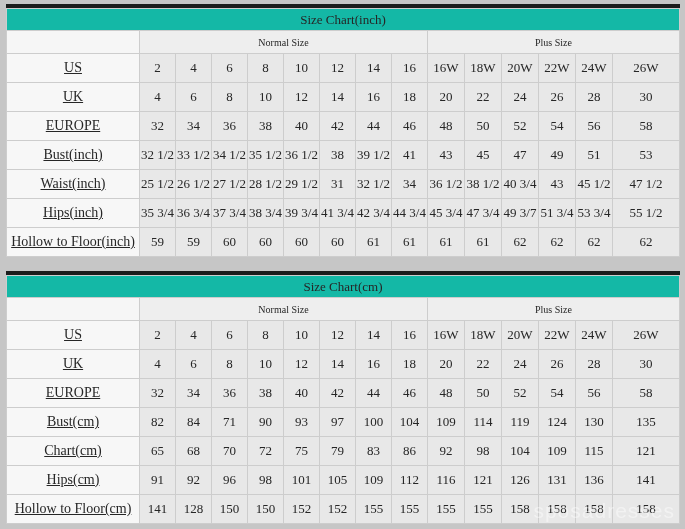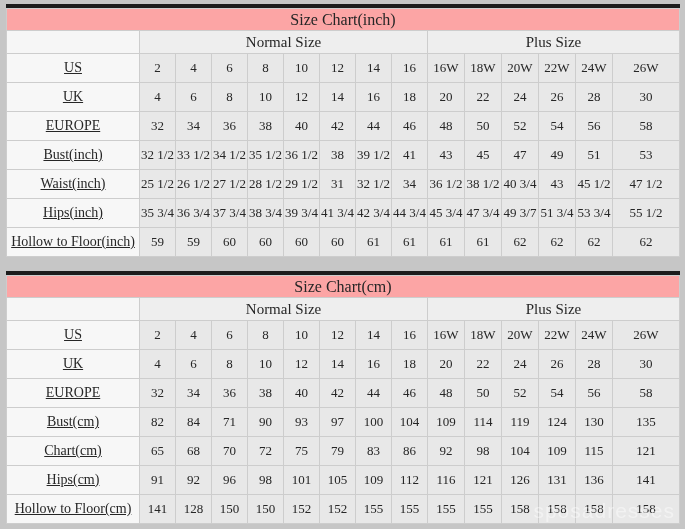--- a/index.html
+++ b/index.html
@@ -37,27 +37,27 @@
     border: 1px solid #cdcdcd;
     text-align: center;
     vertical-align: middle;
     padding: 0 1px;
     font-weight: normal;
     overflow: hidden;
     white-space: nowrap;
   }
   tr.title-row th {
     height: 21px;
-    background: #fca5a5;
-    font-size: 16px;
+    background: #14b8a6;
+    font-size: 13px;
   }
   tr.group-row th {
     height: 22px;
     background: #eeeeee;
-    font-size: 15px;
+    font-size: 10px;
   }
   tr.group-row th.corner-cell {
     background: #f6f6f6;
   }
   tbody tr { height: 29px; }
   tbody th.label-cell {
     background: #f7f7f7;
     font-size: 14px;
     text-decoration: underline;
   }

